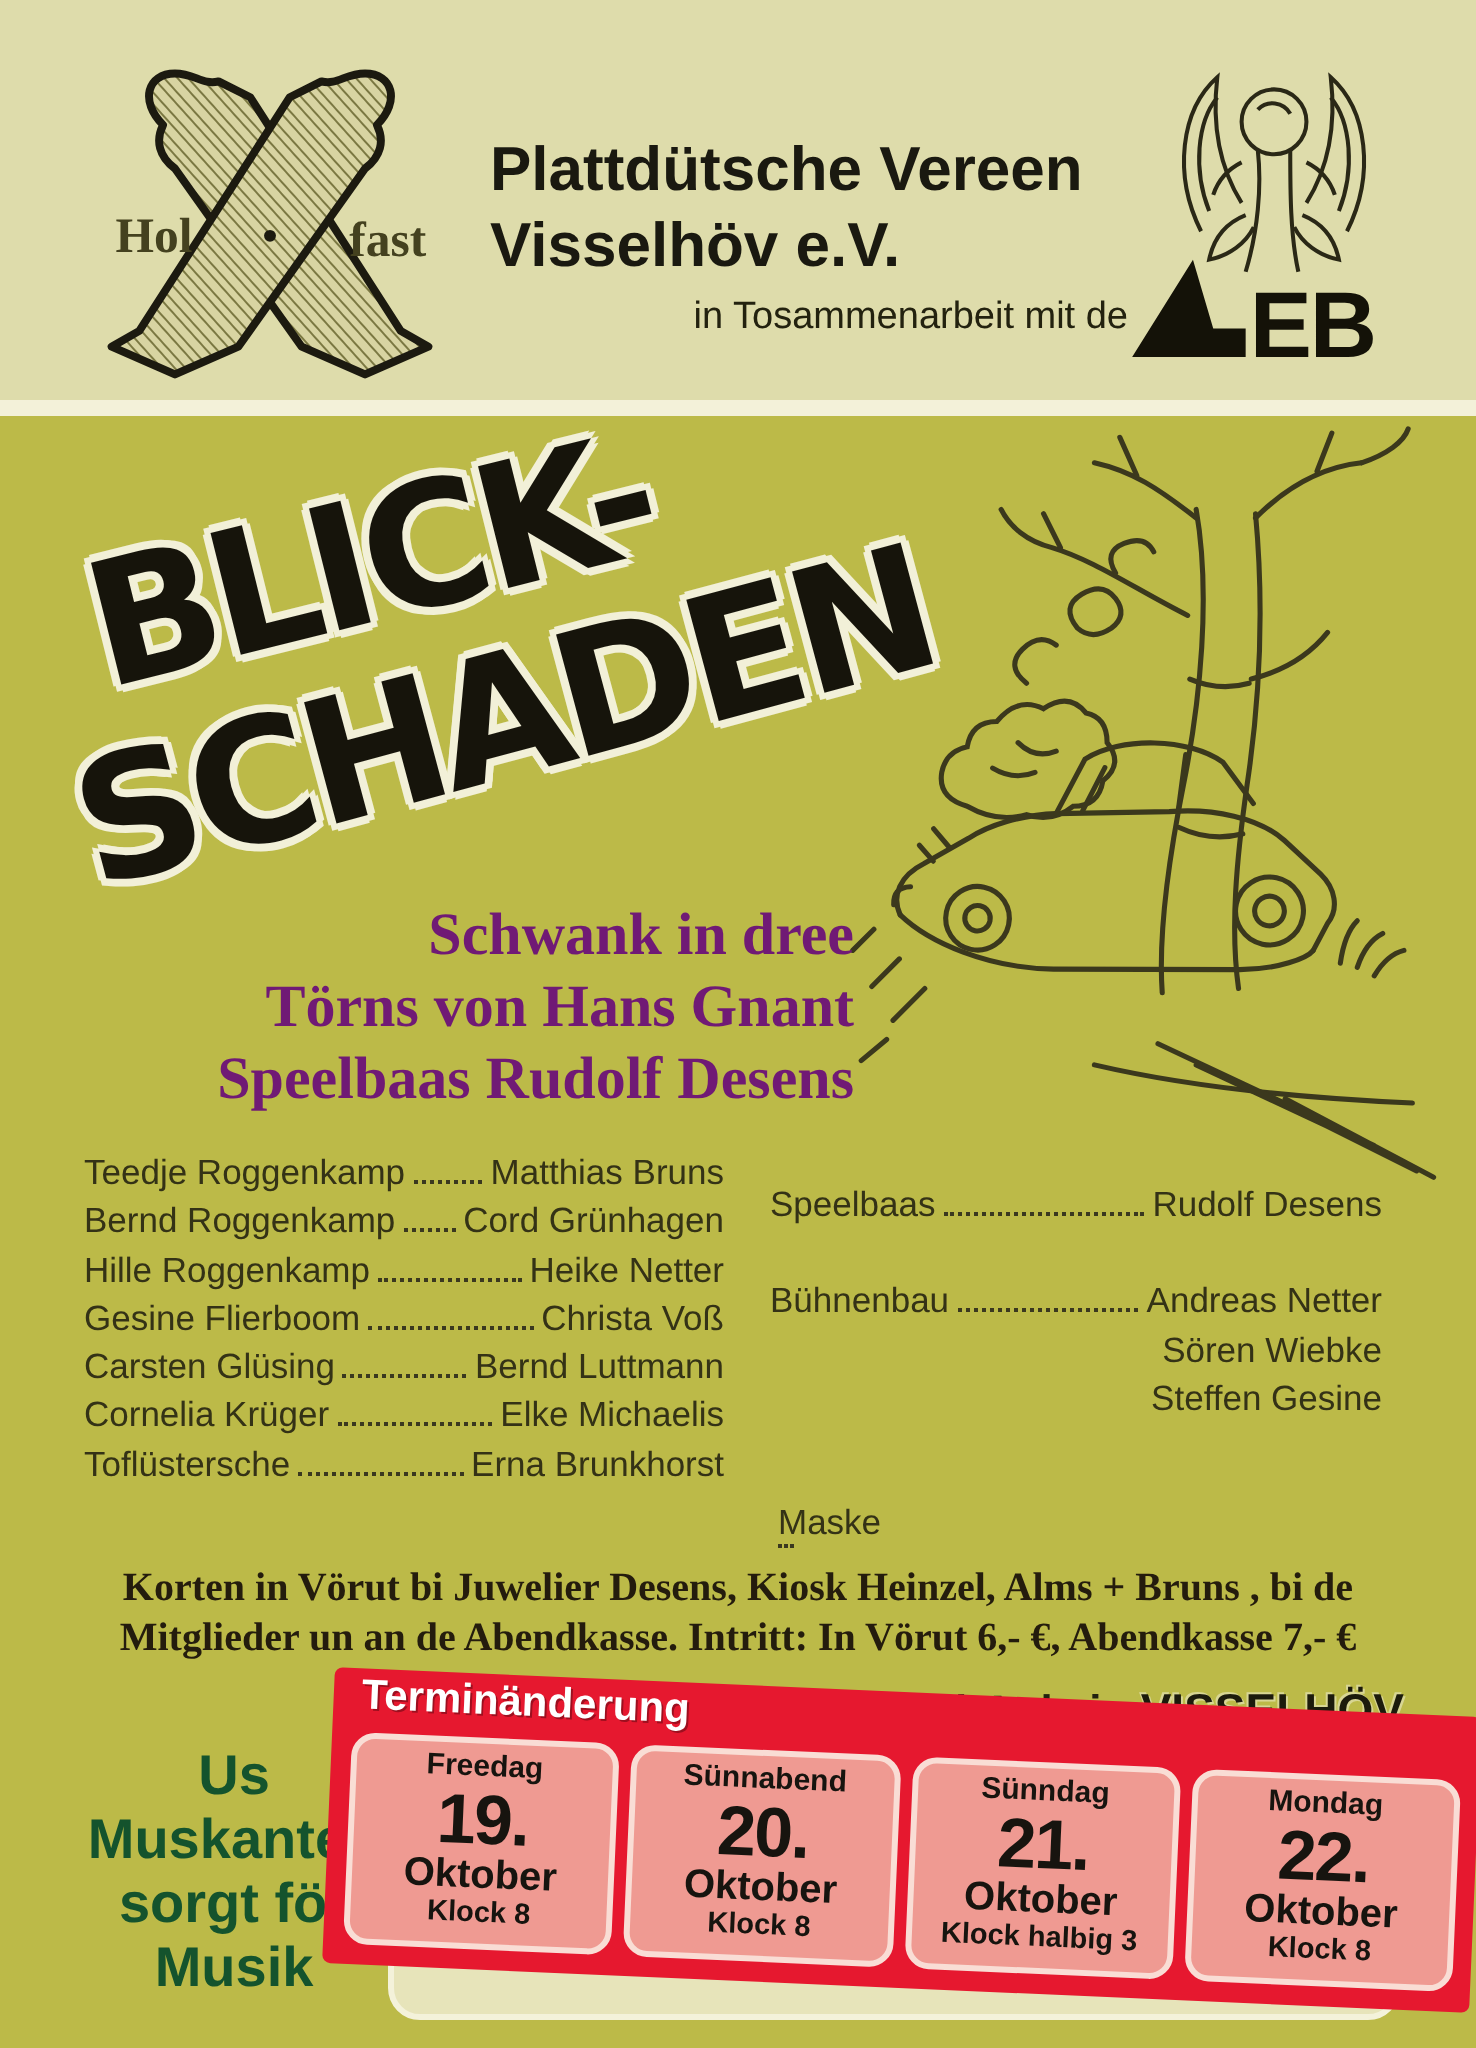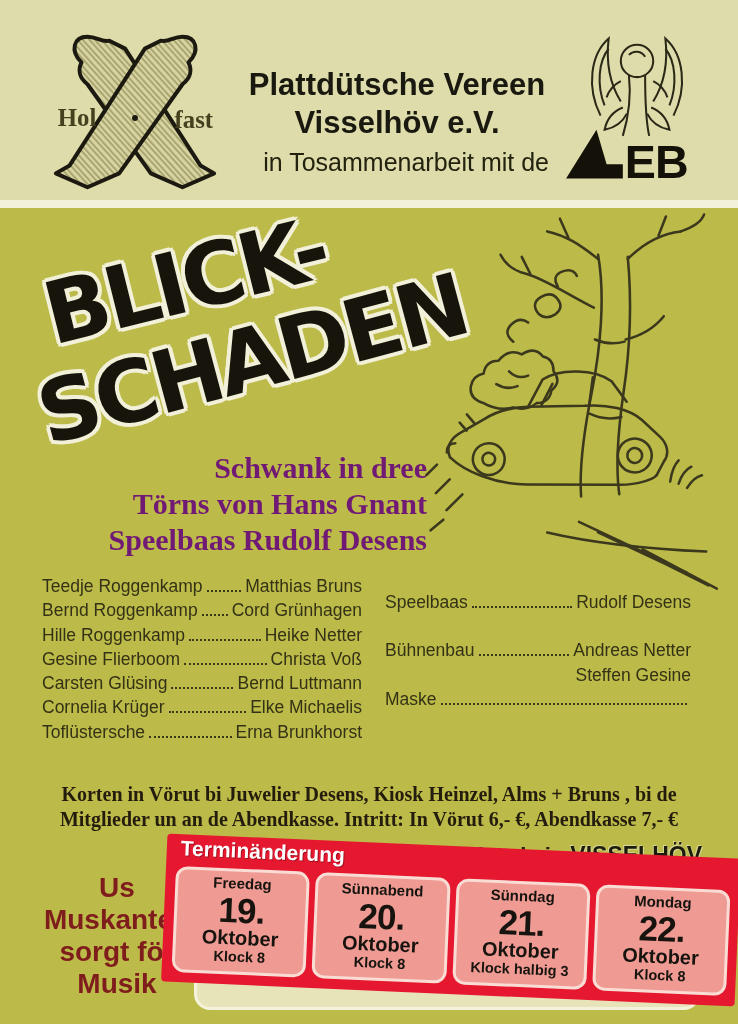--- a/index.html
+++ b/index.html
@@ -4,26 +4,26 @@
 <style>
   html,body{margin:0;padding:0;background:#888;}
   #poster{
     position:relative;width:738px;height:1024px;overflow:hidden;
     font-family:"Liberation Sans",sans-serif;background:#bcba48;
   }
   
   #header{position:absolute;left:0;top:0;width:738px;height:200px;background:#dedcab;}
   #divider{position:absolute;left:0;top:200px;width:738px;height:8px;background:#f3f1d9;}
   #org-name{
-    position:absolute;left:232px;top:66px;width:330px;text-align:center;
+    position:absolute;left:245px;top:66px;width:330px;
     font-weight:bold;font-size:31px;line-height:38px;color:#1a1910;letter-spacing:0;
   }
   #coop-line{
-    position:absolute;left:234px;top:148px;width:315px;text-align:right;
-    font-size:25px;color:#23220f;font-weight:500;
+    position:absolute;left:249px;top:148px;width:315px;text-align:right;
+    font-size:19px;color:#23220f;font-weight:500;
   }
   #holfast{position:absolute;left:36px;top:24px;}
   #leblogo{position:absolute;left:560px;top:22px;}
   .logo-label{font-family:"Liberation Serif",serif;font-weight:bold;fill:#44411f;}
   
   .title-line{
     position:absolute;font-family:"DejaVu Sans",sans-serif;font-weight:bold;
     color:#16140b;letter-spacing:-4px;white-space:nowrap;z-index:1;
     text-shadow:-3px -3px 0 #f2f0d8,0 -4px 0 #f2f0d8,3px -3px 0 #f2f0d8,
                 -4px 0 0 #f2f0d8,4px 0 0 #f2f0d8,
@@ -40,35 +40,35 @@
   
   .cast-col{position:absolute;font-size:17.5px;color:#343216;}
   #cast{left:42px;top:576px;width:320px;}
   #crew{left:385px;top:592px;width:306px;}
   .cast-row{display:flex;align-items:baseline;height:24.3px;}
   .cast-row .role{white-space:nowrap;}
   .cast-row .name{white-space:nowrap;}
   .cast-row .leader{flex:1;border-bottom:2.5px dotted #3a381f;margin:0 4px 3px 4px;min-width:8px;}
   .cast-row.no-role{justify-content:flex-end;}
   #crew div.cast-row:nth-of-type(2){margin-top:24px;text-align:center;}
-  #crew div.cast-row:nth-of-type(5){margin-top:8px;}
+  #crew div.cast-row:nth-of-type(5){margin-top:38px;flex-direction:column;}
   
   #tickets{
     position:absolute;left:25px;top:782px;width:688px;text-align:center;
     font-family:"Liberation Serif",serif;font-weight:bold;font-size:20px;
     line-height:25px;color:#241c0d;
   }
   #venue{
     position:absolute;left:0;top:842px;width:702px;text-align:right;
     font-weight:bold;font-size:22px;color:#22210f;z-index:1;white-space:nowrap;
   }
   #venue .city{font-size:23px;color:#1c1b0c;text-shadow:1px 1px 0 #d8d694,-1px -1px 0 #d8d694;}
   #music{
     position:absolute;left:22px;top:872px;width:190px;text-align:center;
-    font-weight:bold;font-size:28px;line-height:32px;color:#7f1d1d;z-index:1;
+    font-weight:bold;font-size:28px;line-height:32px;color:#14532d;z-index:1;
   }
   #pale-box{
     position:absolute;left:194px;top:898px;width:500px;height:106px;
     background:#e7e4ba;border:3px solid #f4f2da;border-radius:16px;z-index:2;
   }
   
   #sticker{
     position:absolute;left:164px;top:846px;width:574px;height:148px;
     background:#e6182f;border-radius:4px;transform:rotate(2.5deg);z-index:3;
   }
@@ -248,20 +248,25 @@
         <span class="leader"></span>
         <span class="name">Rudolf Desens</span>
       </div>
 
       <div class="cast-row">
         <span class="role">Bühnenbau</span>
         <span class="leader"></span>
         <span class="name">Andreas Netter</span>
       </div>
 
+      <div class="cast-row no-role">
+        <span class="role"></span>
+
+        <span class="name">Sören Wiebke</span>
+      </div>
 
       <div class="cast-row no-role">
         <span class="role"></span>
 
         <span class="name">Steffen Gesine</span>
       </div>
 
       <div class="cast-row">
         <span class="role">Maske</span>
         <span class="leader"></span>

